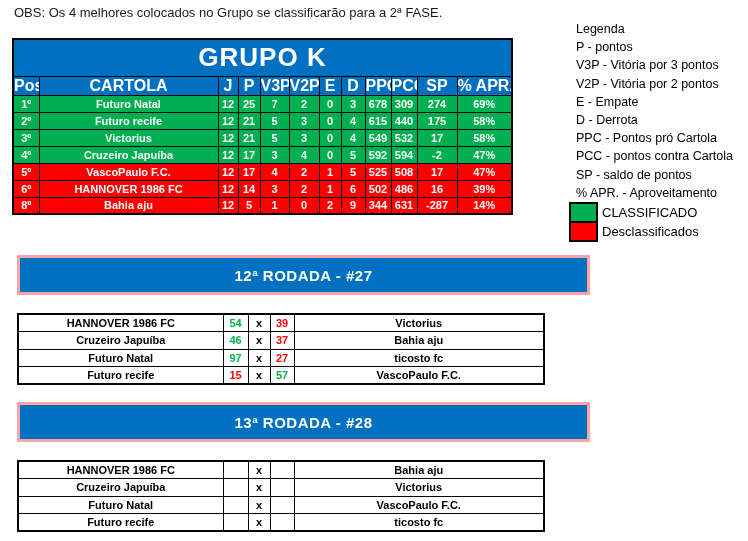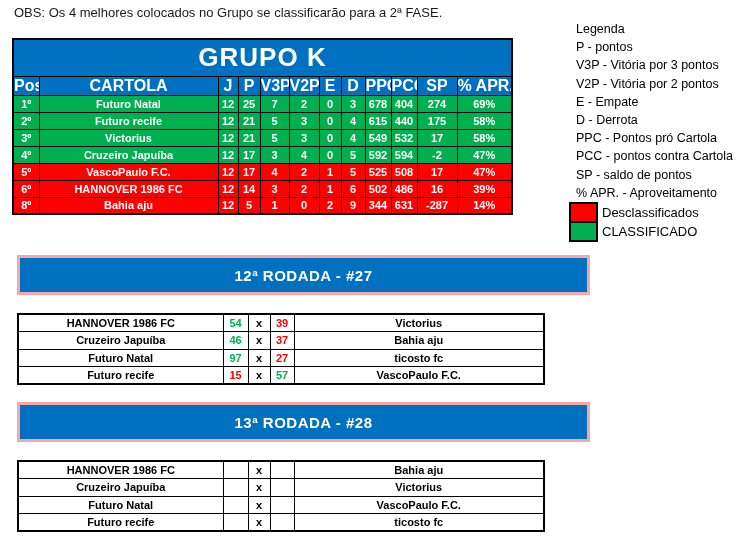--- a/index.html
+++ b/index.html
@@ -108,21 +108,21 @@
     <tr class="classified">
       <td>1º</td>
       <td>Futuro Natal</td>
       <td>12</td>
       <td>25</td>
       <td>7</td>
       <td>2</td>
       <td>0</td>
       <td>3</td>
       <td>678</td>
-      <td>404</td>
+      <td>309</td>
       <td>274</td>
       <td>69%</td>
     </tr>
     <tr class="classified">
       <td>2º</td>
       <td>Futuro recife</td>
       <td>12</td>
       <td>21</td>
       <td>5</td>
       <td>3</td>
@@ -211,26 +211,26 @@
   <div class="legend-line">P - pontos</div>
   <div class="legend-line">V3P - Vitória por 3 pontos</div>
   <div class="legend-line">V2P - Vitória por 2 pontos</div>
   <div class="legend-line">E - Empate</div>
   <div class="legend-line">D - Derrota</div>
   <div class="legend-line">PPC - Pontos pró Cartola</div>
   <div class="legend-line">PCC - pontos contra Cartola</div>
   <div class="legend-line">SP - saldo de pontos</div>
   <div class="legend-line">% APR. - Aproveitamento</div>
   <div class="legend-swatch-row">
+    <span class="swatch green"></span>
+    <span class="swatch-label">CLASSIFICADO</span>
+  </div>
+  <div class="legend-swatch-row">
     <span class="swatch red"></span>
     <span class="swatch-label">Desclassificados</span>
-  </div>
-  <div class="legend-swatch-row">
-    <span class="swatch green"></span>
-    <span class="swatch-label">CLASSIFICADO</span>
   </div>
 </div>
 
 <div id="round12-banner" class="banner">
   <span>12ª RODADA - #27</span>
 </div>
 
 <table id="round12-table" class="match-table">
   <colgroup>
     <col style="width:205px">

